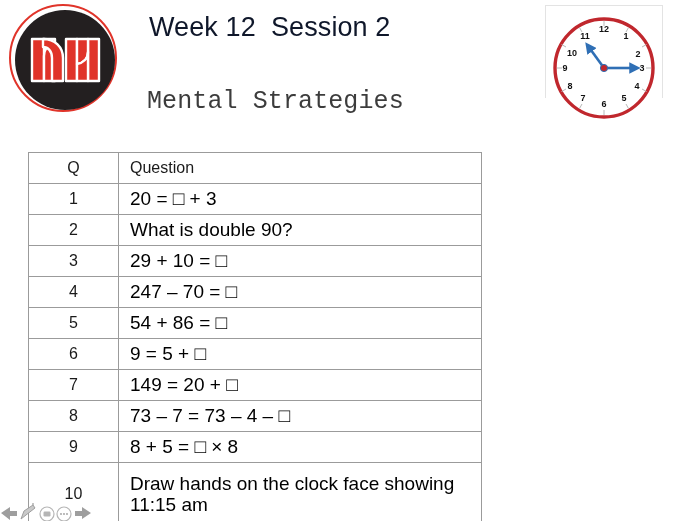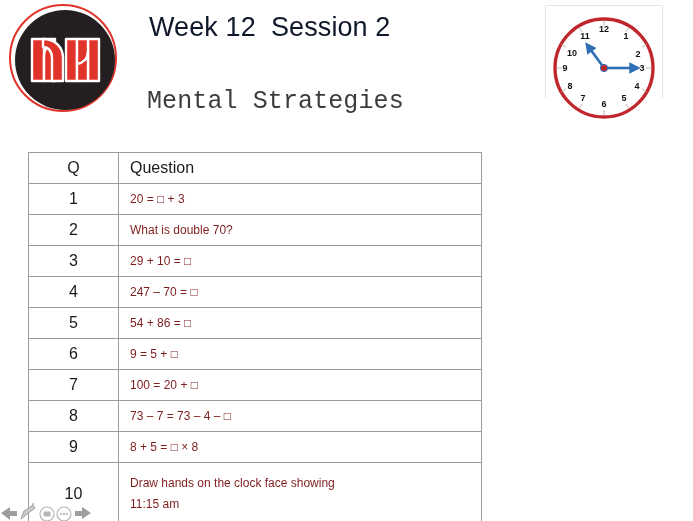--- a/index.html
+++ b/index.html
@@ -108,22 +108,22 @@
 
   .cell-q {
     text-align: center;
     font-size: 16px;
     color: #1a1a1a;
     height: 30px;
     line-height: 30px;
   }
   .cell-body {
     text-align: left;
-    font-size: 12px;
-    color: #7f1d1d;
+    font-size: 19px;
+    color: #000000;
     height: 30px;
     padding-left: 11px !important;
     line-height: 30px;
     white-space: pre;
   }
   tr.head .cell-q,
   tr.head .cell-body {
     font-size: 16px;
     color: #1a1a1a;
   }
@@ -234,41 +234,41 @@
       <th class="cell-body">Question</th>
     </tr>
   </thead>
   <tbody>
     <tr>
       <td class="cell-q">1</td>
       <td class="cell-body">20 = □ + 3</td>
     </tr>
     <tr>
       <td class="cell-q">2</td>
-      <td class="cell-body">What is double 70?</td>
+      <td class="cell-body">What is double 90?</td>
     </tr>
     <tr>
       <td class="cell-q">3</td>
       <td class="cell-body">29 + 10 = □</td>
     </tr>
     <tr>
       <td class="cell-q">4</td>
       <td class="cell-body">247 – 70 = □</td>
     </tr>
     <tr>
       <td class="cell-q">5</td>
       <td class="cell-body">54 + 86 = □</td>
     </tr>
     <tr>
       <td class="cell-q">6</td>
       <td class="cell-body">9 = 5 + □</td>
     </tr>
     <tr>
       <td class="cell-q">7</td>
-      <td class="cell-body">100 = 20 + □</td>
+      <td class="cell-body">149 = 20 + □</td>
     </tr>
     <tr>
       <td class="cell-q">8</td>
       <td class="cell-body">73 – 7 = 73 – 4 – □</td>
     </tr>
     <tr>
       <td class="cell-q">9</td>
       <td class="cell-body">8 + 5 = □ × 8</td>
     </tr>
     <tr class="tall">

